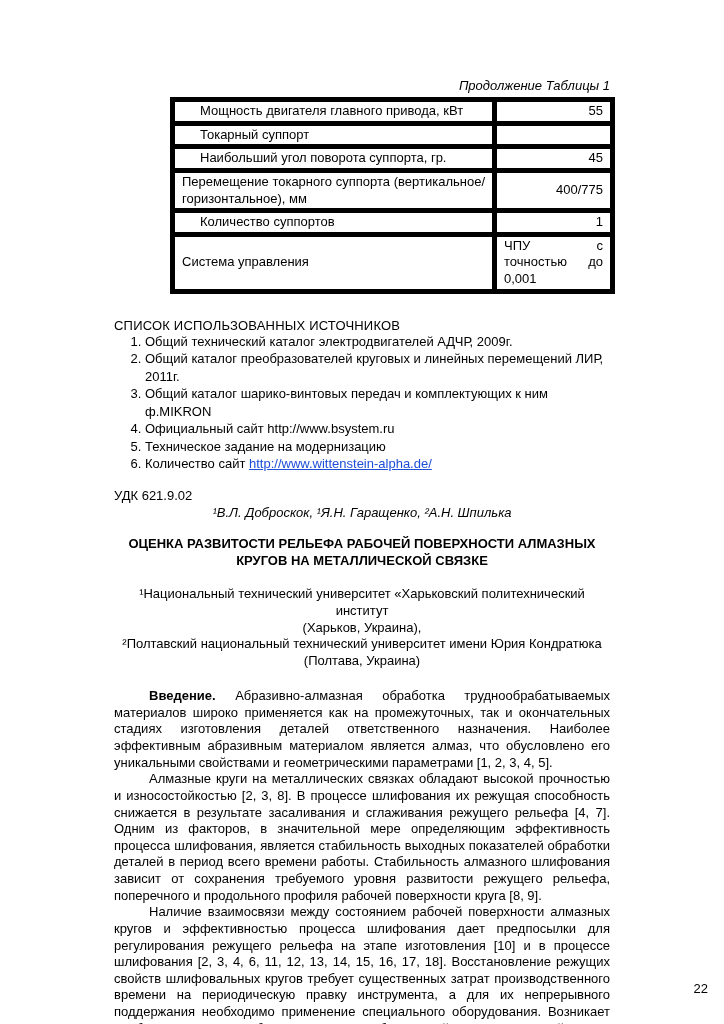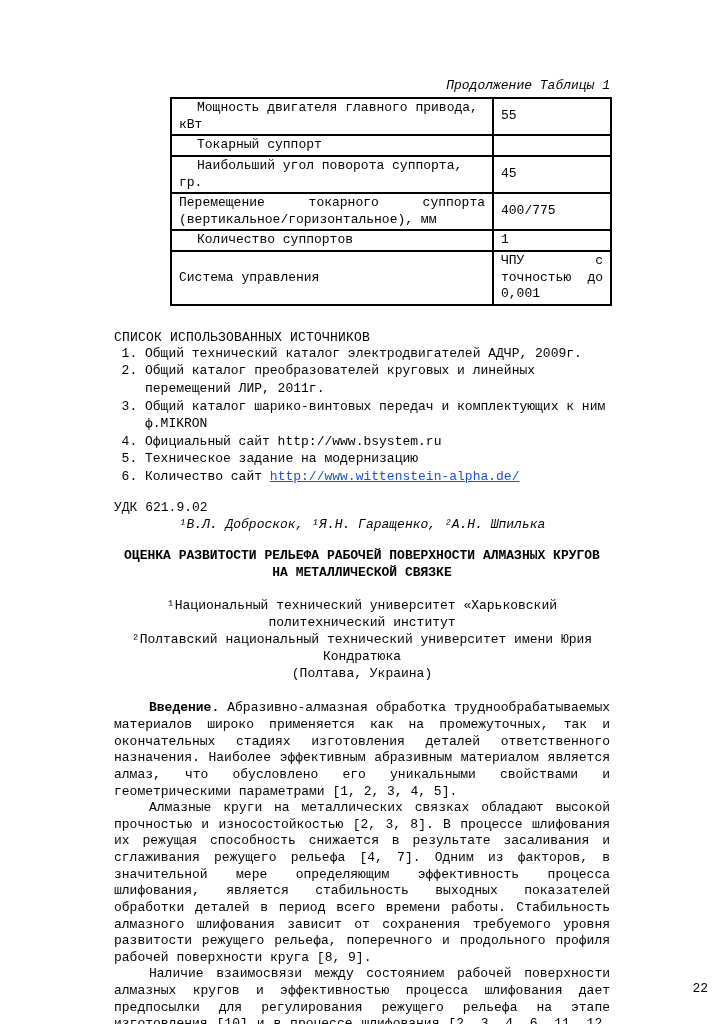--- a/index.html
+++ b/index.html
@@ -2,45 +2,45 @@
 <html><head>
 <meta charset="utf-8">
 <style>
   * { margin: 0; padding: 0; box-sizing: border-box; }
   html, body { background: #ffffff; }
   .page {
     position: relative;
     width: 724px;
     height: 1024px;
     background: #ffffff;
-    font-family: Liberation Mono, monospace;
+    font-family: Liberation Sans, sans-serif;
     font-size: 13px;
     color: #000000;
     padding: 78px 114px 0 114px;
     overflow: hidden;
   }
   .table-caption {
     text-align: right;
     font-style: italic;
     margin-bottom: 4px;
   }
   table.specs {
     border-collapse: collapse;
     width: 440px;
     margin-left: 56px;
     table-layout: fixed;
   }
   table.specs td {
-    border: 2px solid #000000;
+    border: 5px solid #000000;
     padding: 1px 7px;
     vertical-align: middle;
     line-height: 1.28;
   }
   td.lbl { width: 322px; }
-  td.val { width: 118px; text-align: left; }
+  td.val { width: 118px; text-align: right; }
   .indent { text-indent: 18px; }
   .just { text-align: justify; }
   td.val-just { text-align: justify; text-align-last: left; }
   .sources-heading {
     margin-top: 24px;
     letter-spacing: 0.2px;
   }
   ol.sources {
     padding-left: 31px;
     line-height: 1.35;
@@ -128,20 +128,21 @@
   </ol>
 
   <div class="udk">УДК 621.9.02</div>
 
   <div class="authors">¹В.Л. Доброскок, ¹Я.Н. Гаращенко, ²А.Н. Шпилька</div>
 
   <div class="title">ОЦЕНКА РАЗВИТОСТИ РЕЛЬЕФА РАБОЧЕЙ ПОВЕРХНОСТИ АЛМАЗНЫХ КРУГОВ НА МЕТАЛЛИЧЕСКОЙ СВЯЗКЕ</div>
 
   <div class="affil">
     <div>¹Национальный технический университет «Харьковский политехнический институт</div>
+    <div>(Харьков, Украина),</div>
     <div>²Полтавский национальный технический университет имени Юрия Кондратюка</div>
     <div>(Полтава, Украина)</div>
   </div>
 
   <div class="body-block">
     <p class="body-par"><b>Введение.</b> <span>Абразивно-алмазная обработка труднообрабатываемых материалов широко применяется как на промежуточных, так и окончательных стадиях изготовления деталей ответственного назначения. Наиболее эффективным абразивным материалом является алмаз, что обусловлено его уникальными свойствами и геометрическими параметрами [1, 2, 3, 4, 5].</span></p>
     <p class="body-par">Алмазные круги на металлических связках обладают высокой прочностью и износостойкостью [2, 3, 8]. В процессе шлифования их режущая способность снижается в результате засаливания и сглаживания режущего рельефа [4, 7]. Одним из факторов, в значительной мере определяющим эффективность процесса шлифования, является стабильность выходных показателей обработки деталей в период всего времени работы. Стабильность алмазного шлифования зависит от сохранения требуемого уровня развитости режущего рельефа, поперечного и продольного профиля рабочей поверхности круга [8, 9].</p>
     <p class="body-par">Наличие взаимосвязи между состоянием рабочей поверхности алмазных кругов и эффективностью процесса шлифования дает предпосылки для регулирования режущего рельефа на этапе изготовления [10] и в процессе шлифования [2, 3, 4, 6, 11, 12, 13, 14, 15, 16, 17, 18]. Восстановление режущих свойств шлифовальных кругов требует существенных затрат производственного времени на периодическую правку инструмента, а для их непрерывного поддержания необходимо применение специального оборудования. Возникает необходимость в разработке методик для объективной и содержательной оценки состояния рельефа рабочей поверхности алмазных кругов на металлической связке.</p>
     <p class="body-par">Официальный (контактный) метод изучения рабочей поверхности алмазного круга</p>
   </div>

